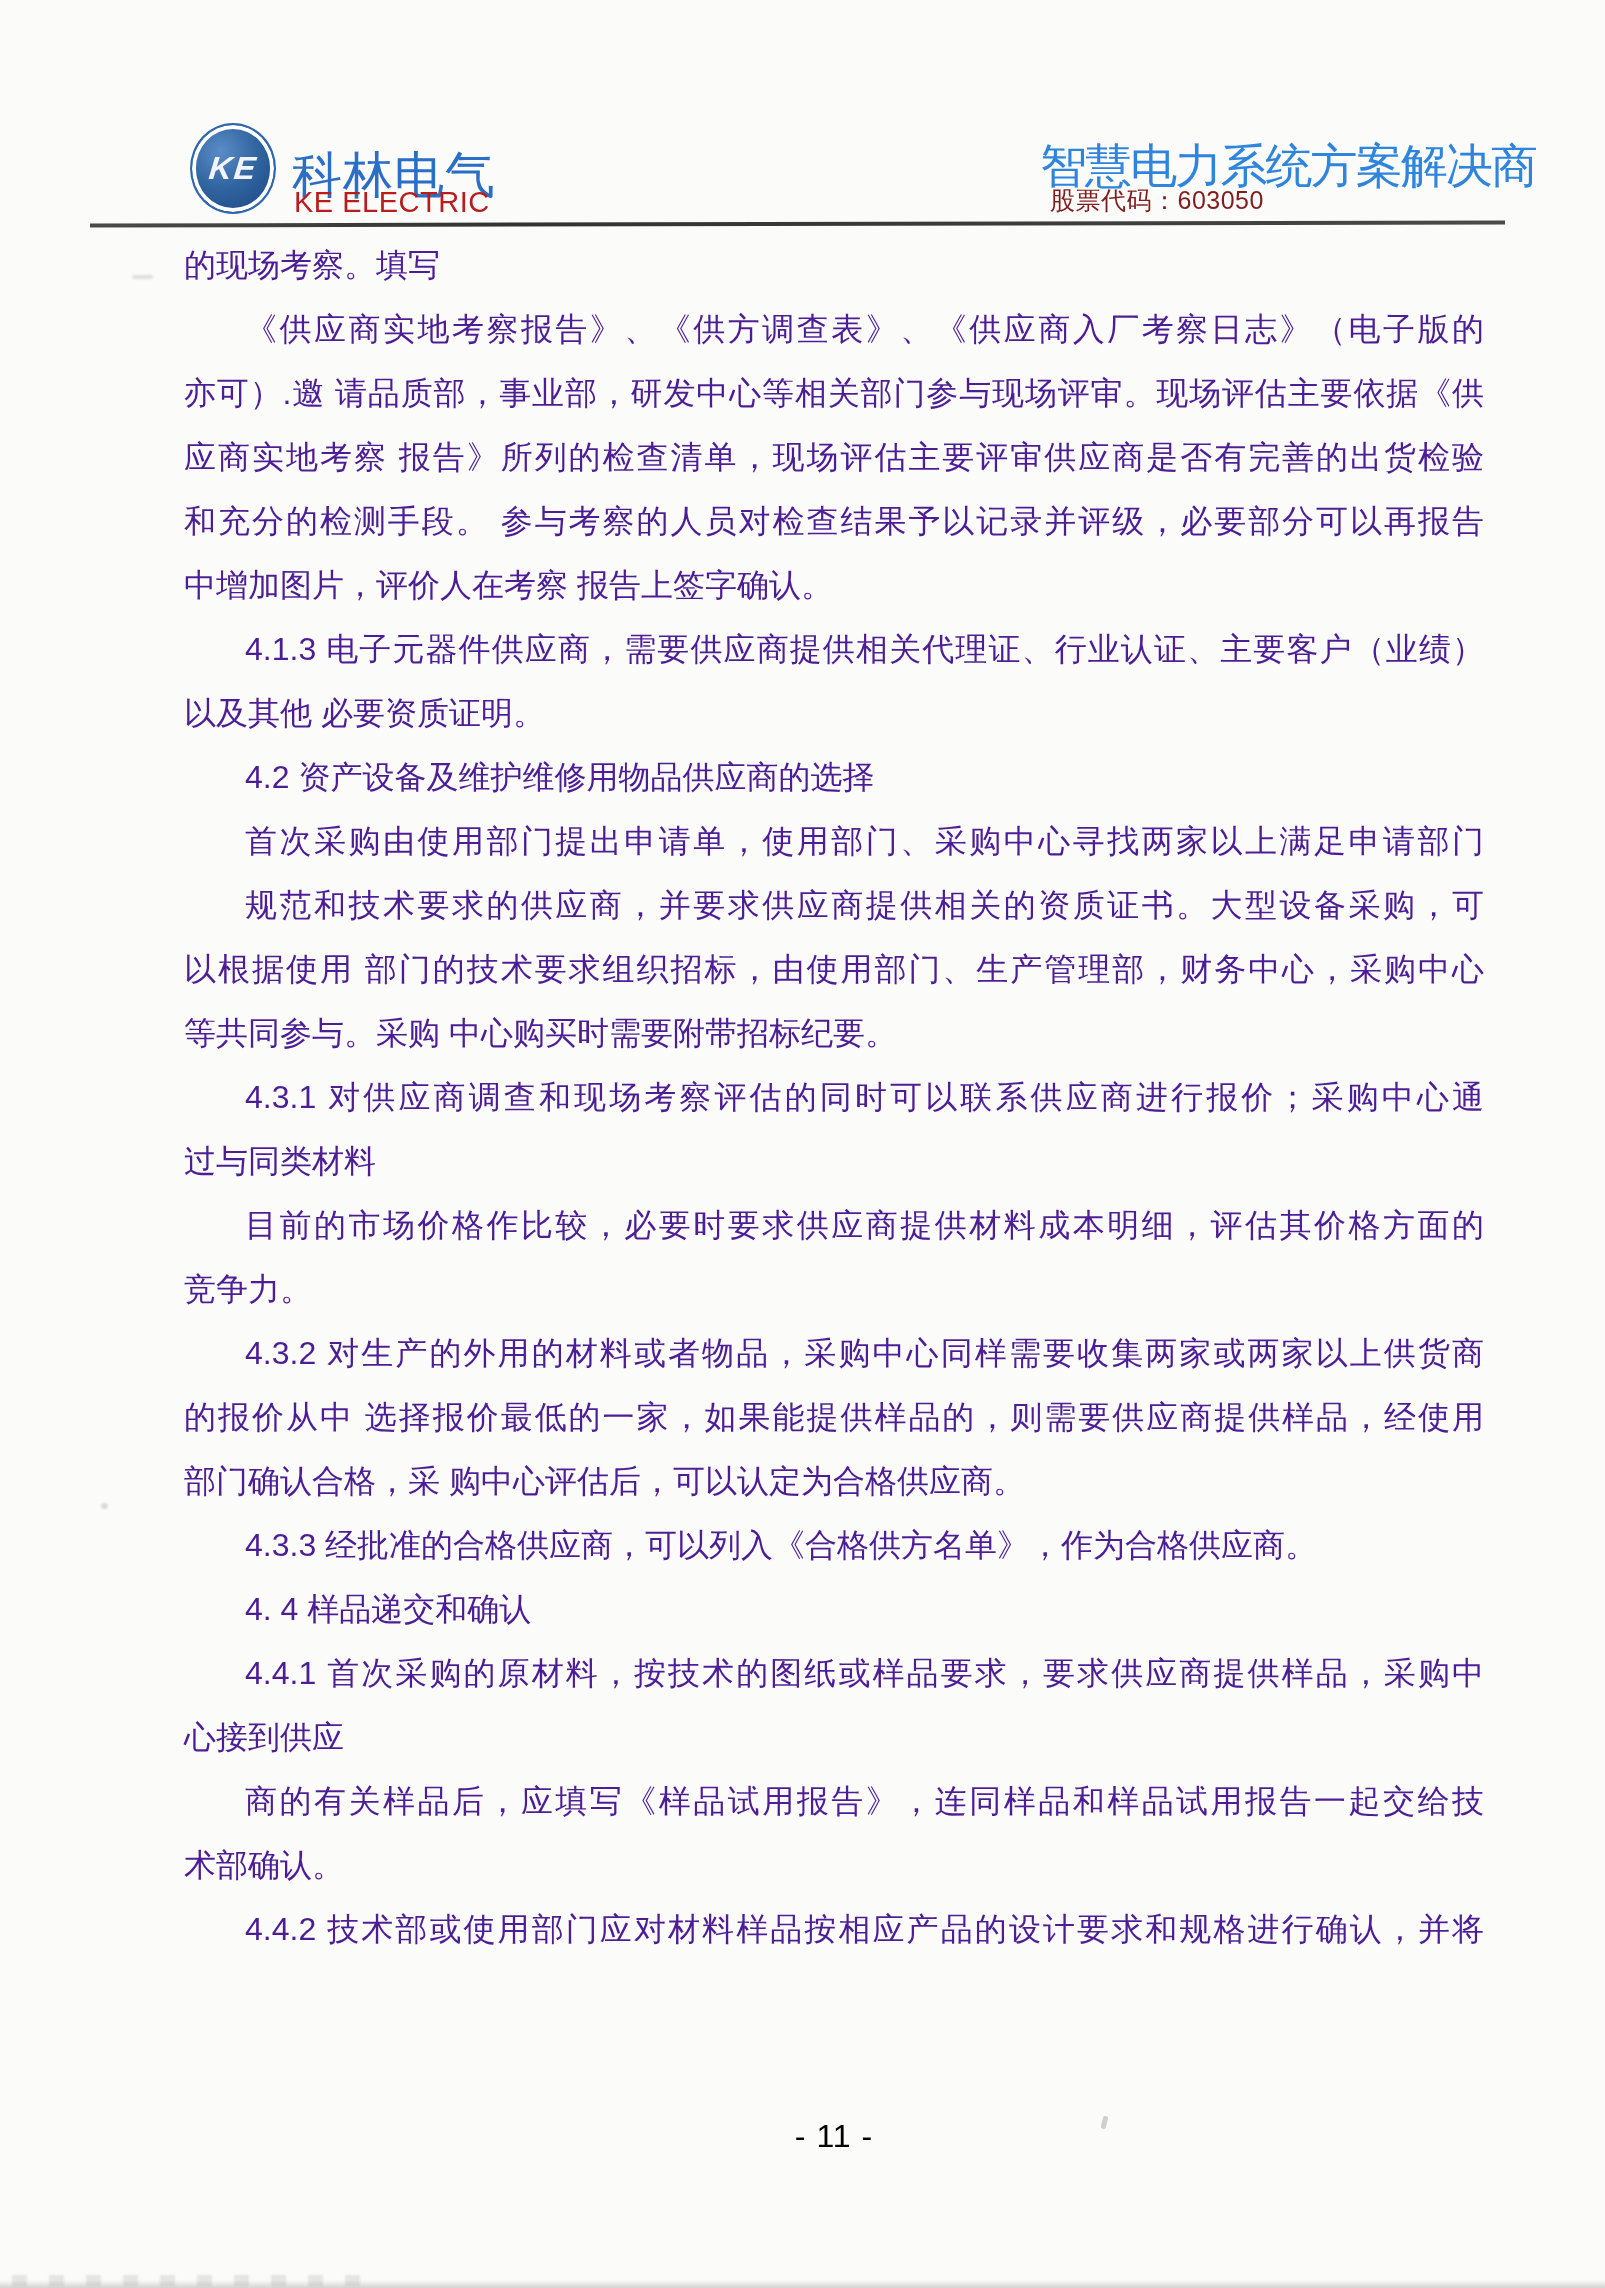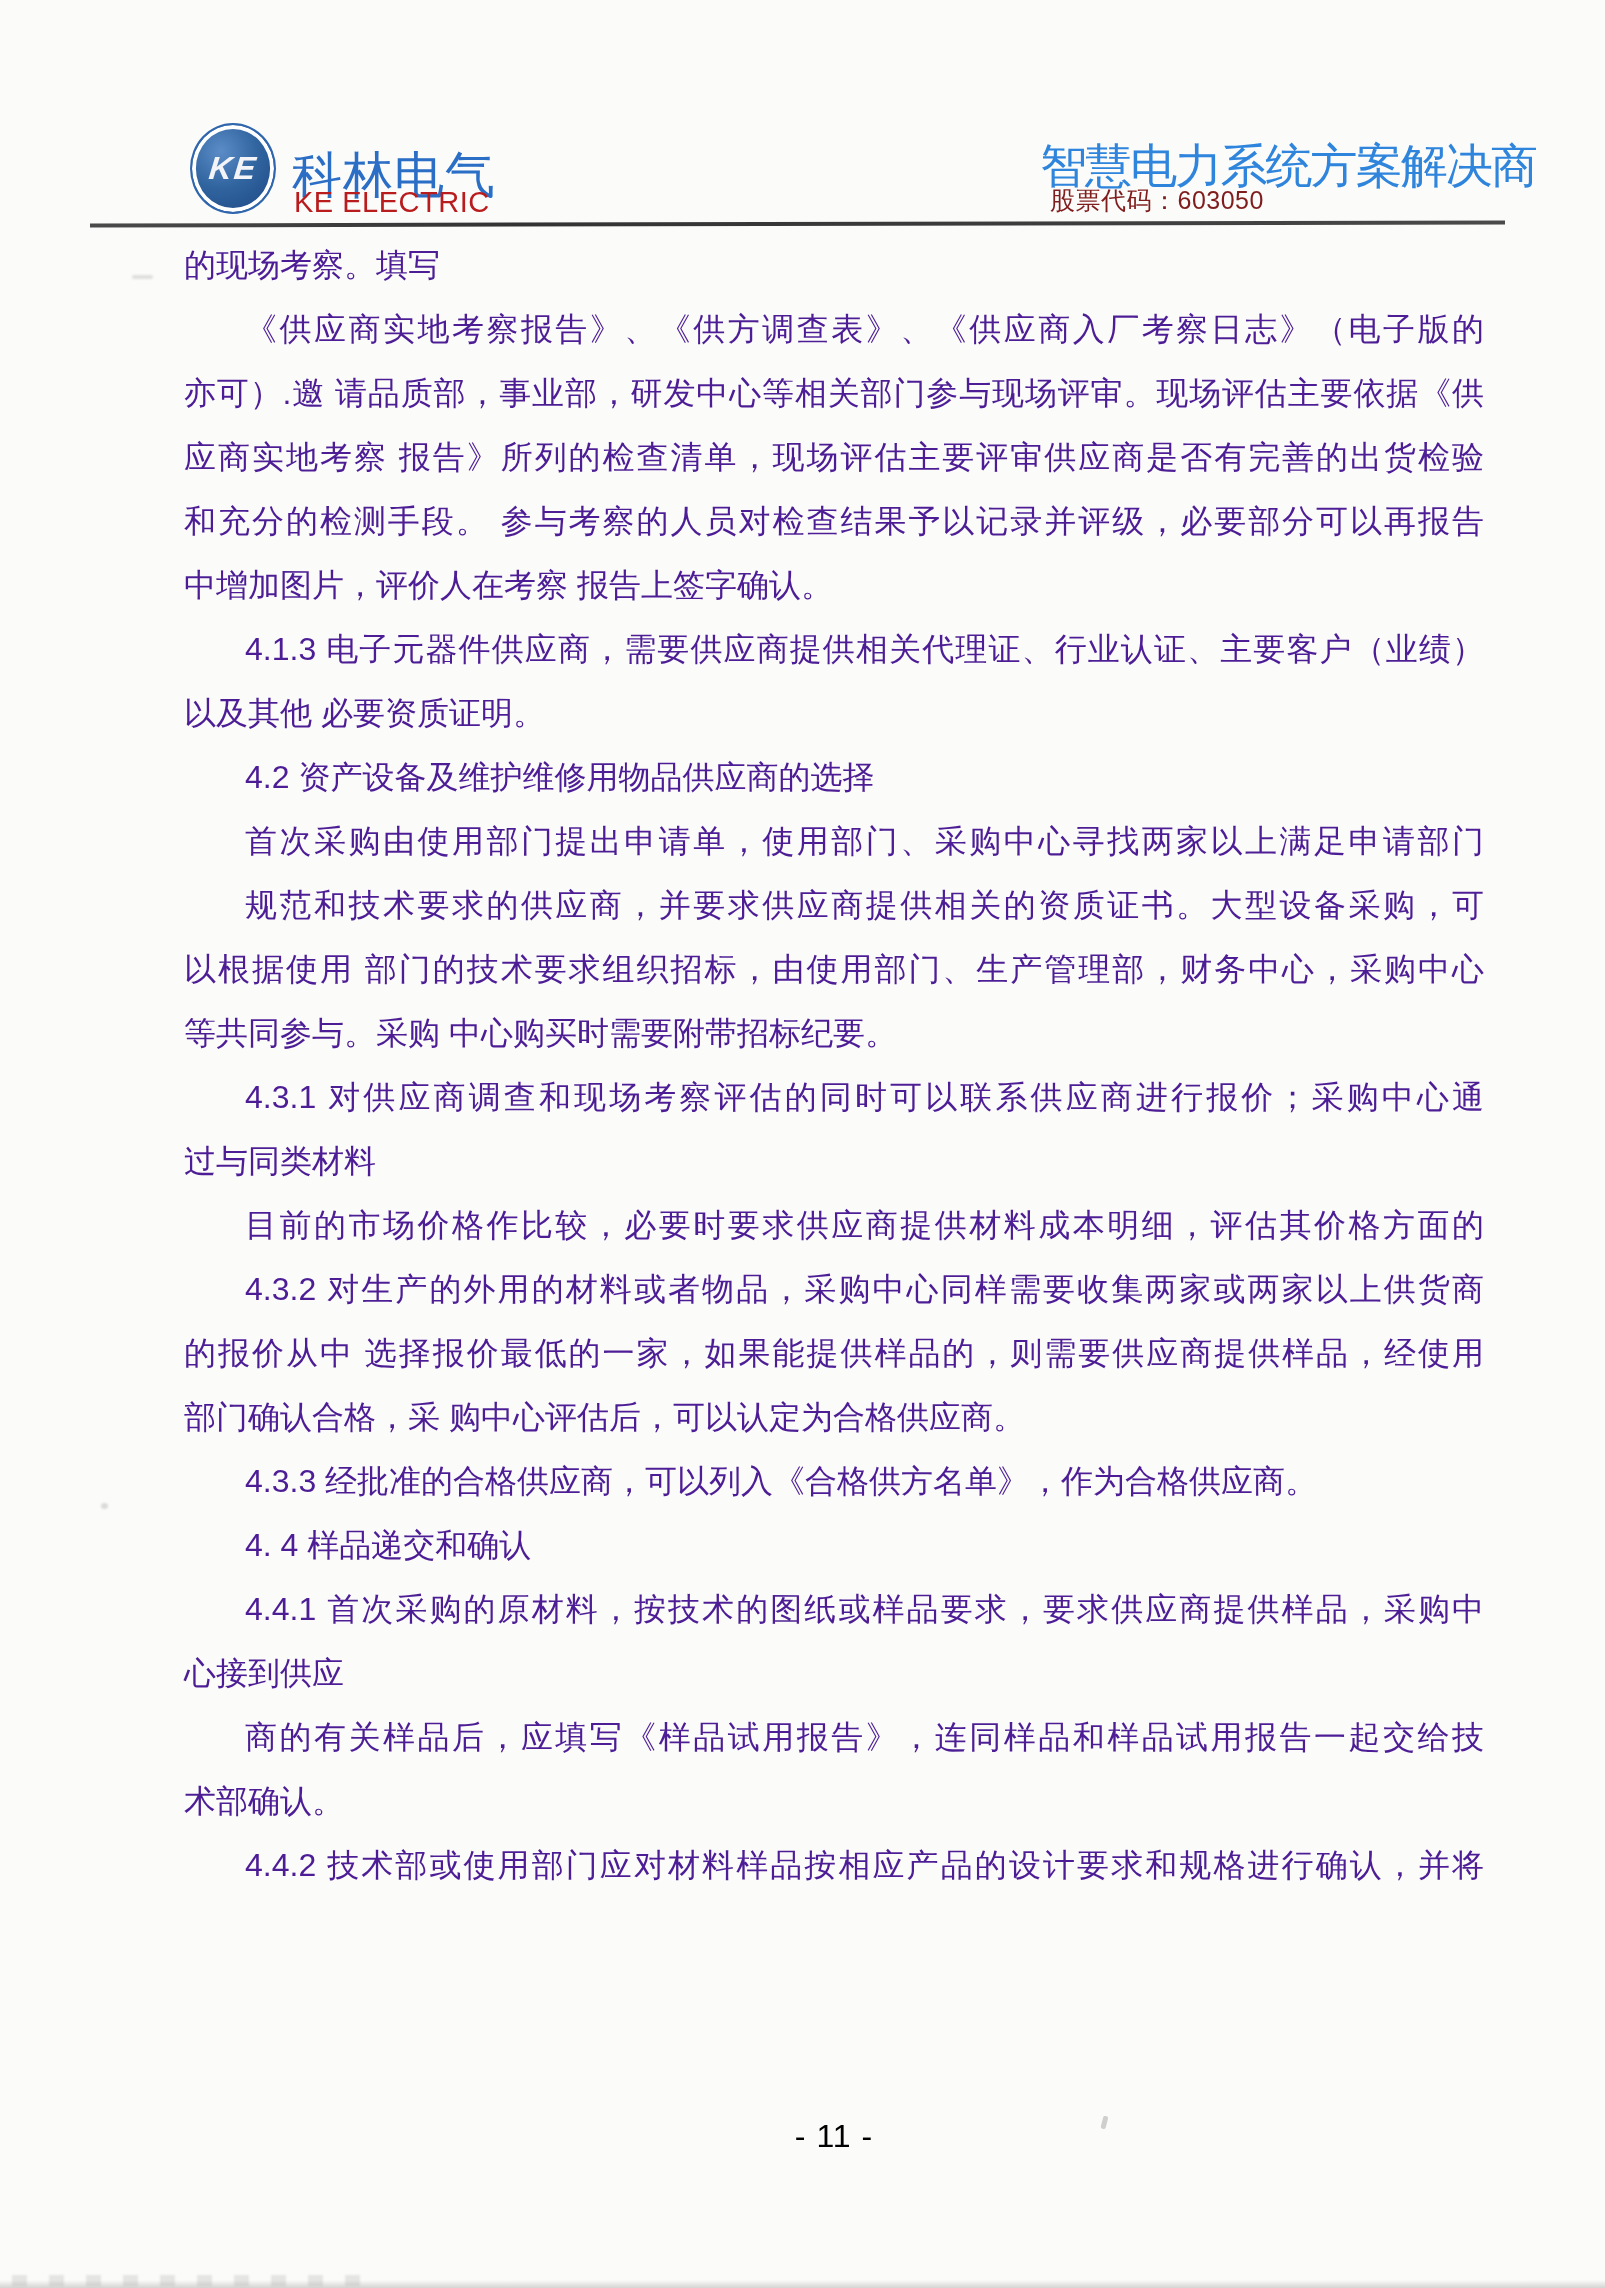--- a/index.html
+++ b/index.html
@@ -110,20 +110,21 @@
       <div class="line indent fill">4.1.3 电子元器件供应商，需要供应商提供相关代理证、行业认证、主要客户（业绩）</div>
       <div class="line">以及其他 必要资质证明。</div>
       <div class="line indent">4.2 资产设备及维护维修用物品供应商的选择</div>
       <div class="line indent fill">首次采购由使用部门提出申请单，使用部门、采购中心寻找两家以上满足申请部门</div>
       <div class="line indent fill">规范和技术要求的供应商，并要求供应商提供相关的资质证书。大型设备采购，可</div>
       <div class="line fill">以根据使用 部门的技术要求组织招标，由使用部门、生产管理部，财务中心，采购中心</div>
       <div class="line">等共同参与。采购 中心购买时需要附带招标纪要。</div>
       <div class="line indent fill">4.3.1  对供应商调查和现场考察评估的同时可以联系供应商进行报价；采购中心通</div>
       <div class="line">过与同类材料</div>
       <div class="line indent fill">目前的市场价格作比较，必要时要求供应商提供材料成本明细，评估其价格方面的</div>
+      <div class="line">竞争力。</div>
       <div class="line indent fill">4.3.2 对生产的外用的材料或者物品，采购中心同样需要收集两家或两家以上供货商</div>
       <div class="line fill">的报价从中 选择报价最低的一家，如果能提供样品的，则需要供应商提供样品，经使用</div>
       <div class="line">部门确认合格，采 购中心评估后，可以认定为合格供应商。</div>
       <div class="line indent">4.3.3 经批准的合格供应商，可以列入《合格供方名单》，作为合格供应商。</div>
       <div class="line indent">4. 4 样品递交和确认</div>
       <div class="line indent fill">4.4.1 首次采购的原材料，按技术的图纸或样品要求，要求供应商提供样品，采购中</div>
       <div class="line">心接到供应</div>
       <div class="line indent fill">商的有关样品后，应填写《样品试用报告》，连同样品和样品试用报告一起交给技</div>
       <div class="line">术部确认。</div>
       <div class="line indent fill">4.4.2 技术部或使用部门应对材料样品按相应产品的设计要求和规格进行确认，并将</div>

